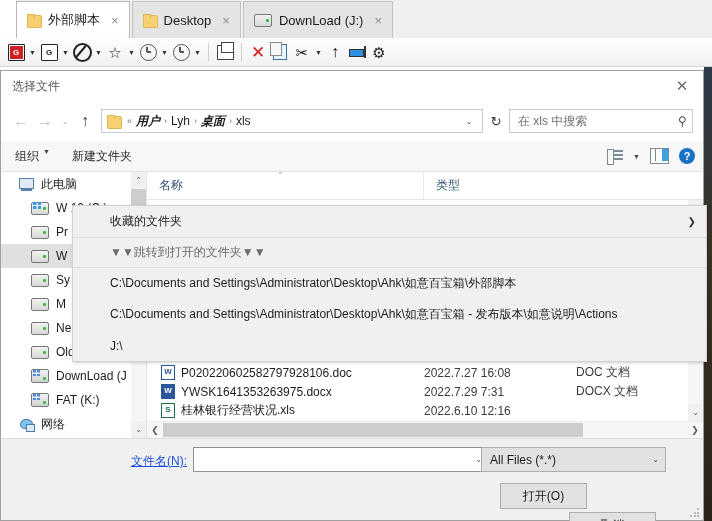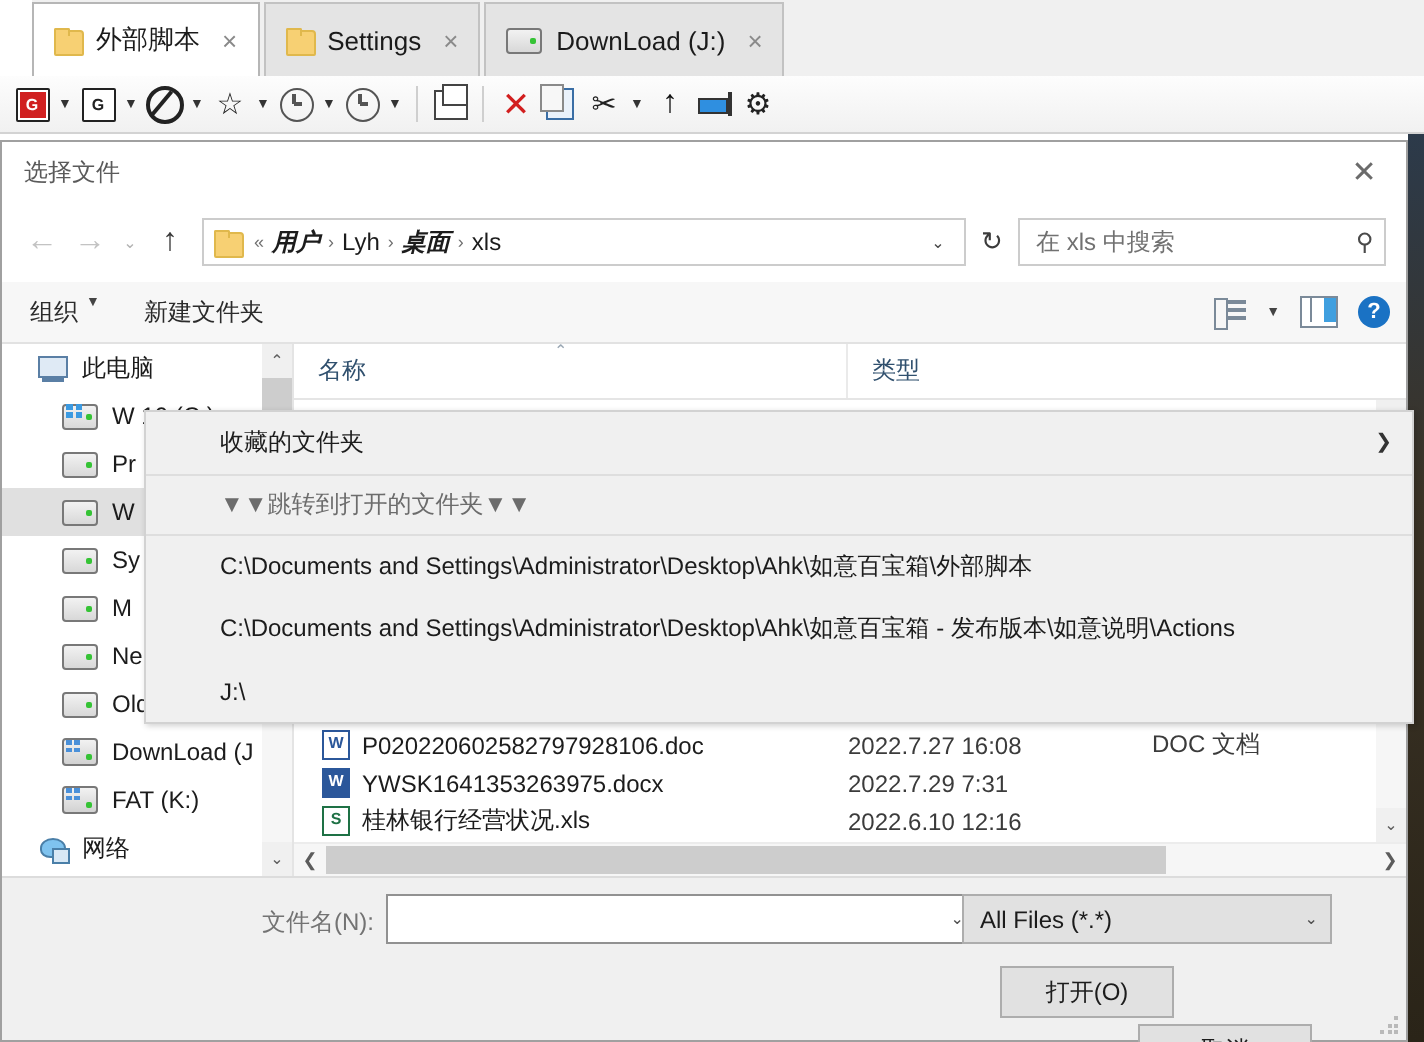--- a/index.html
+++ b/index.html
@@ -372,21 +372,21 @@
     width: 16px; height: 16px; display: flex; align-items: center; justify-content: center;
     font-size: 9px; color: #5c5c5c;
   }
   #list-hthumb { position: absolute; left: 16px; top: 1px; height: 14px; width: 420px; background: #cdcdcd; }
 
   
   #dlg-footer {
     flex: 0 0 auto; height: 81px; background: #f0f0f0; position: relative;
     border-top: 1px solid #dcdcdc;
   }
-  #fn-label { position: absolute; left: 130px; top: 14px; font-size: 12px; color: #737373; }
+  #fn-label { position: absolute; left: 130px; top: 14px; font-size: 12px; color: #1d4ed8; text-decoration: underline; }
   #fn-input {
     position: absolute; left: 192px; top: 8px; width: 294px; height: 25px;
     background: #fff; border: 1px solid #919191; box-sizing: border-box;
     display: flex; align-items: center; padding: 0 4px 0 6px;
   }
   #fn-value { flex: 1 1 auto; font-size: 12px; color: #1c1c1c; }
   #fn-caret { font-size: 8px; color: #505050; }
   #filter-select {
     position: absolute; left: 480px; top: 8px; width: 185px; height: 25px;
     background: #e1e1e1; border: 1px solid #adadad; box-sizing: border-box;
@@ -437,21 +437,21 @@
 <div id="app-window">
 
   <div id="tabbar">
     <div class="tab active">
       <span class="ico-folder"></span>
       <span class="tab-label">外部脚本</span>
       <span class="tab-close">×</span>
     </div>
     <div class="tab">
       <span class="ico-folder"></span>
-      <span class="tab-label">Settings</span>
+      <span class="tab-label">Desktop</span>
       <span class="tab-close">×</span>
     </div>
     <div class="tab">
       <span class="ico-drive"></span>
       <span class="tab-label">DownLoad (J:)</span>
       <span class="tab-close">×</span>
     </div>
   </div>
 
   <div id="apptoolbar">
@@ -651,20 +651,21 @@
           </span>
           <span class="fr-date">2022.7.27 16:08</span>
           <span class="fr-type">DOC 文档</span>
         </div>
         <div class="file-row">
           <span class="fr-name">
             <span class="ico-doc filled">W</span>
             <span>YWSK1641353263975.docx</span>
           </span>
           <span class="fr-date">2022.7.29 7:31</span>
+          <span class="fr-type">DOCX 文档</span>
         </div>
         <div class="file-row">
           <span class="fr-name">
             <span class="ico-xls">S</span>
             <span>桂林银行经营状况.xls</span>
           </span>
           <span class="fr-date">2022.6.10 12:16</span>
         </div>
         <div class="file-row">
           

